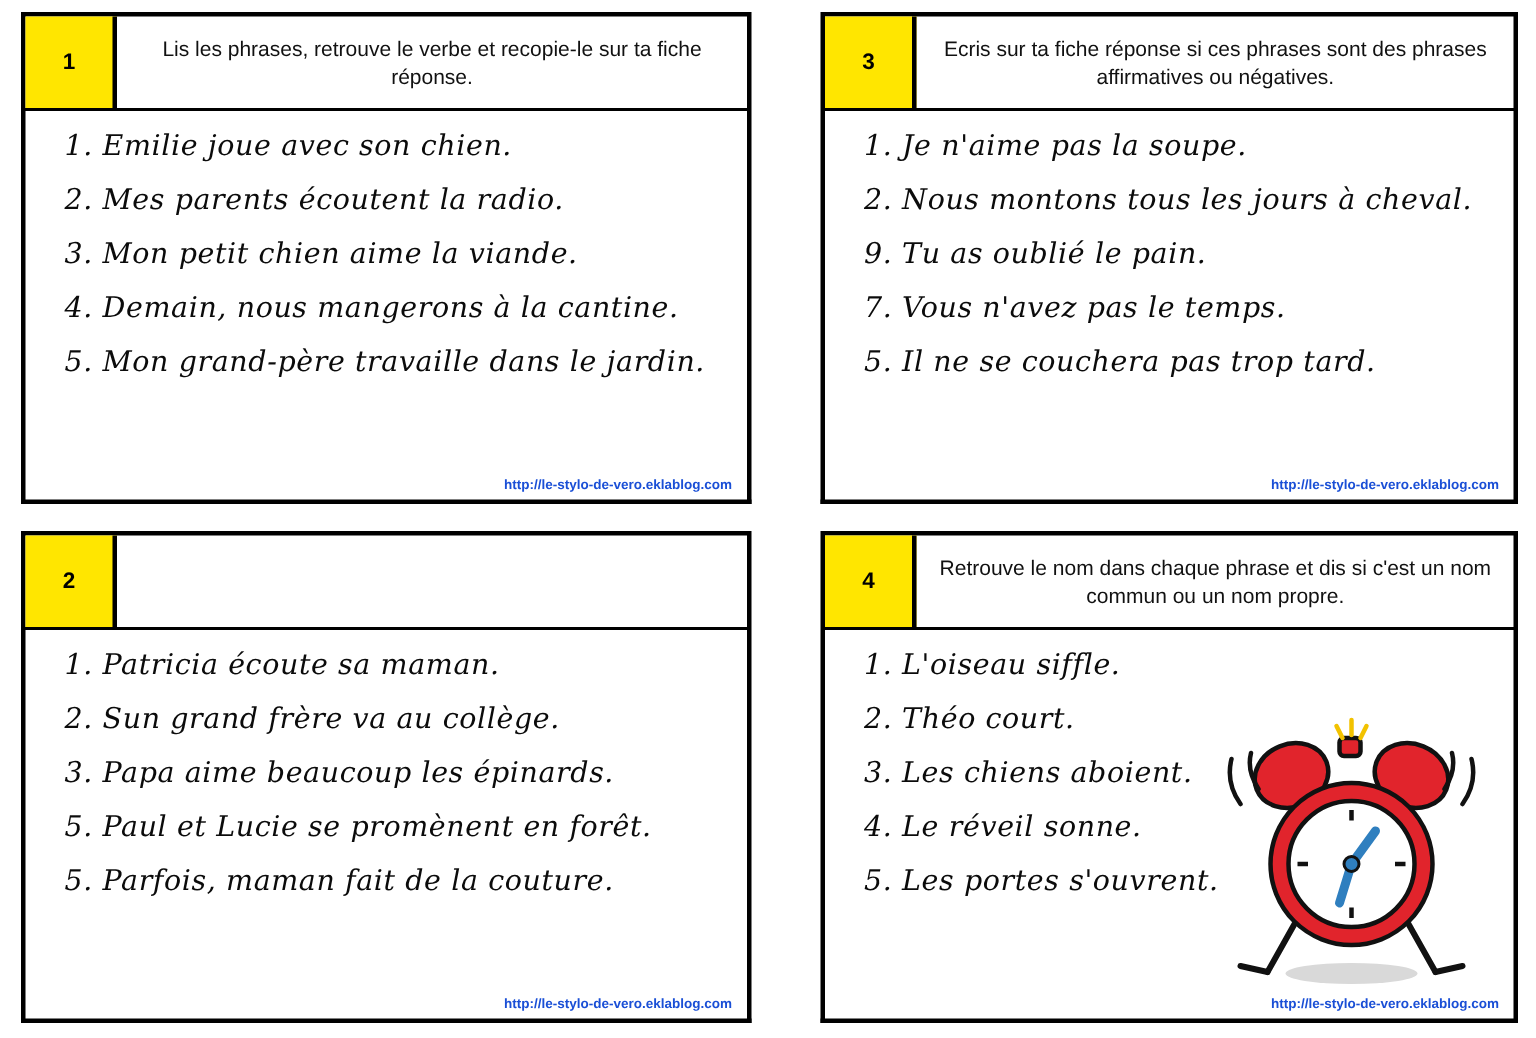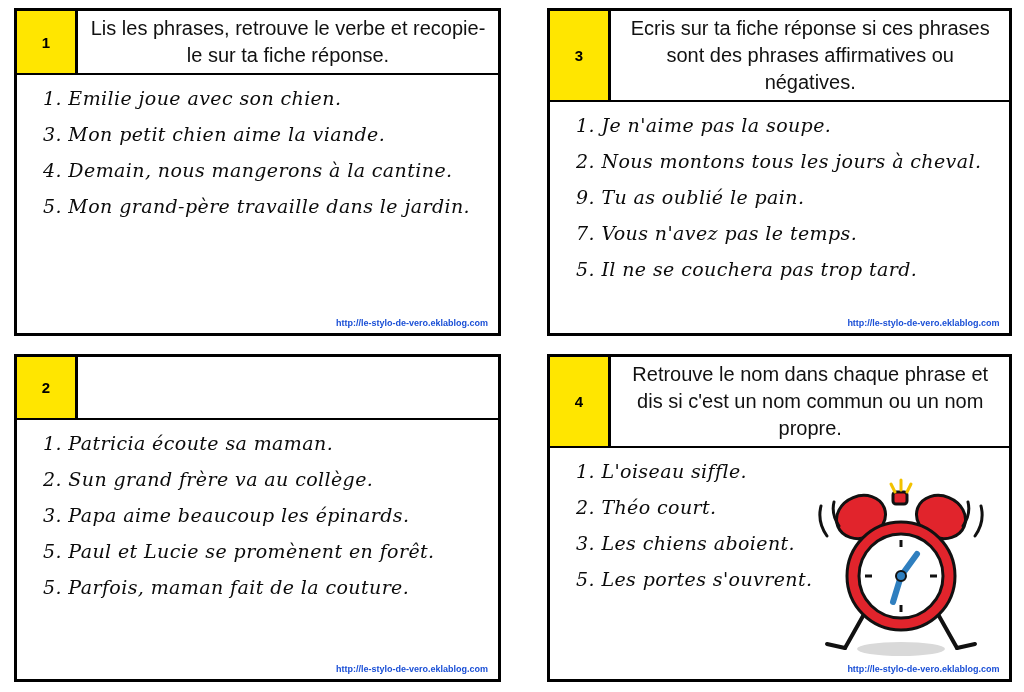--- a/index.html
+++ b/index.html
@@ -50,21 +50,21 @@
     font-size: 15px;
     color: #000;
   }
   .card-title {
     flex: 1 1 auto;
     display: flex;
     align-items: center;
     justify-content: center;
     text-align: center;
     padding: 4px 10px;
-    font-size: 20px;
+    font-size: 14px;
     line-height: 1.35;
     color: #111;
   }
   .card-body {
     border: 3px solid #000;
     border-top: none;
     box-sizing: border-box;
     flex: 1 1 auto;
     position: relative;
     padding: 14px 28px 6px 26px;
@@ -107,20 +107,21 @@
 
 <div class="sheet">
 
   <div class="card">
     <div class="card-head">
       <div class="card-num">1</div>
       <div class="card-title">Lis les phrases, retrouve le verbe et recopie-le sur ta fiche réponse.</div>
     </div>
     <div class="card-body">
       <p class="sentence">1. Emilie joue avec son chien.</p>
+      <p class="sentence">2. Mes parents écoutent la radio.</p>
       <p class="sentence">3. Mon petit chien aime la viande.</p>
       <p class="sentence">4. Demain, nous mangerons à la cantine.</p>
       <p class="sentence">5. Mon grand-père travaille dans le jardin.</p>
       <a class="credit" href="#">http://le-stylo-de-vero.eklablog.com</a>
     </div>
   </div>
 
   <div class="card">
     <div class="card-head">
       <div class="card-num">3</div>
@@ -152,20 +153,21 @@
 
   <div class="card">
     <div class="card-head">
       <div class="card-num">4</div>
       <div class="card-title">Retrouve le nom dans chaque phrase et dis si c'est un nom commun ou un nom propre.</div>
     </div>
     <div class="card-body">
       <p class="sentence">1. L'oiseau siffle.</p>
       <p class="sentence">2. Théo court.</p>
       <p class="sentence">3. Les chiens aboient.</p>
+      <p class="sentence">4. Le réveil sonne.</p>
       <p class="sentence">5. Les portes s'ouvrent.</p>
 
       <div class="clock-wrap">
         <svg viewBox="0 0 190 185" width="190" height="185" xmlns="http://www.w3.org/2000/svg">
 
           <ellipse cx="96" cy="173" rx="44" ry="7" fill="#d9d9d9"></ellipse>
 
           <ellipse cx="56" cy="41" rx="25" ry="21" fill="#e1242c" stroke="#111" stroke-width="3" transform="rotate(-22 56 41)"></ellipse>
           <ellipse cx="136" cy="41" rx="25" ry="21" fill="#e1242c" stroke="#111" stroke-width="3" transform="rotate(22 136 41)"></ellipse>
 

